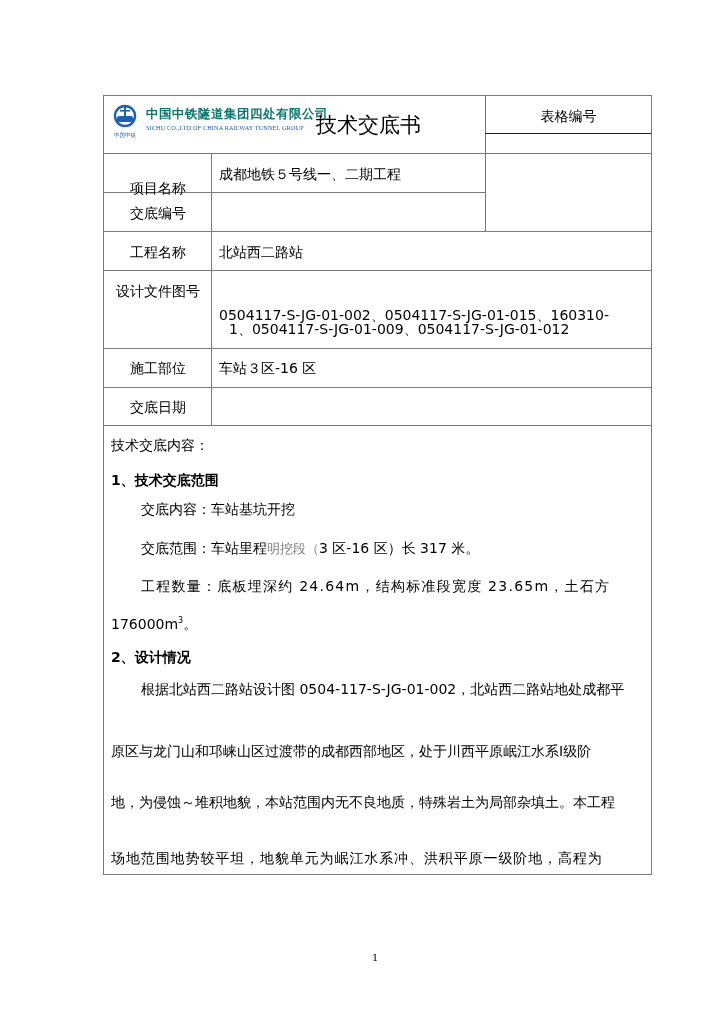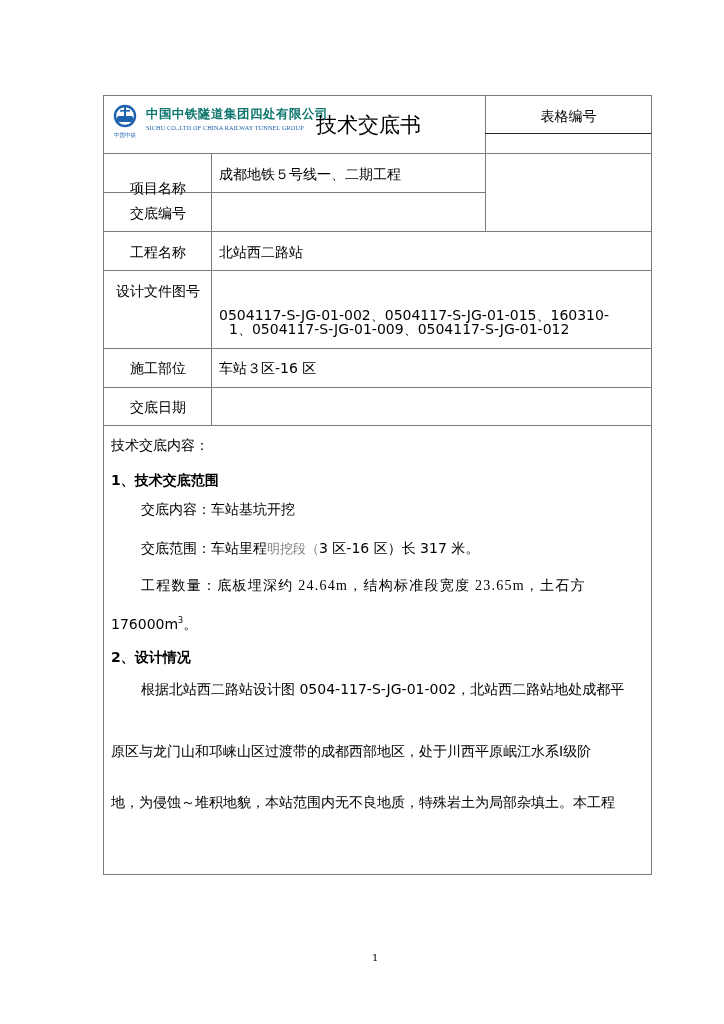--- a/index.html
+++ b/index.html
@@ -85,24 +85,25 @@
   <div class="cell-text label" style="left:104px; top:398px;">交底日期</div>
   <div class="cell-text" style="left:219px; top:398px;"></div>
 
   <div class="body-text" style="top:436px;">技术交底内容：</div>
 
   <div class="body-text bold" style="top:471px;">1、技术交底范围</div>
   <div class="body-text indent" style="top:500px;">交底内容：车站基坑开挖</div>
   <div class="body-text indent" style="top:539px;">
     <span>交底范围：车站里程</span><span class="faint">明挖段（</span><span>3 区-16 区）长 317 米。</span>
   </div>
-  <div class="body-text indent spaced" style="top:577px; letter-spacing:1.25px;font-family:Liberation Serif, serif;">工程数量：底板埋深约 24.64m，结构标准段宽度 23.65m，土石方</div>
+  <div class="body-text indent spaced" style="top:577px; letter-spacing:1.25px;">工程数量：底板埋深约 24.64m，结构标准段宽度 23.65m，土石方</div>
   <div class="body-text" style="top:615px;">
     <span>176000m</span><sup>3</sup><span>。</span>
   </div>
 
   <div class="body-text bold" style="top:648px;">2、设计情况</div>
   <div class="body-text indent" style="top:680px;">根据北站西二路站设计图 0504-117-S-JG-01-002，北站西二路站地处成都平</div>
   <div class="body-text" style="top:793px;">地，为侵蚀～堆积地貌，本站范围内无不良地质，特殊岩土为局部杂填土。本工程</div>
   <div class="body-text" style="top:742px;">原区与龙门山和邛崃山区过渡带的成都西部地区，处于川西平原岷江水系Ⅰ级阶</div>
+  <div class="body-text spaced" style="top:849px; letter-spacing:0.9px;">场地范围地势较平坦，地貌单元为岷江水系冲、洪积平原一级阶地，高程为</div>
 
   <div class="page-number">1</div>
 </div>
 
 </body></html>

